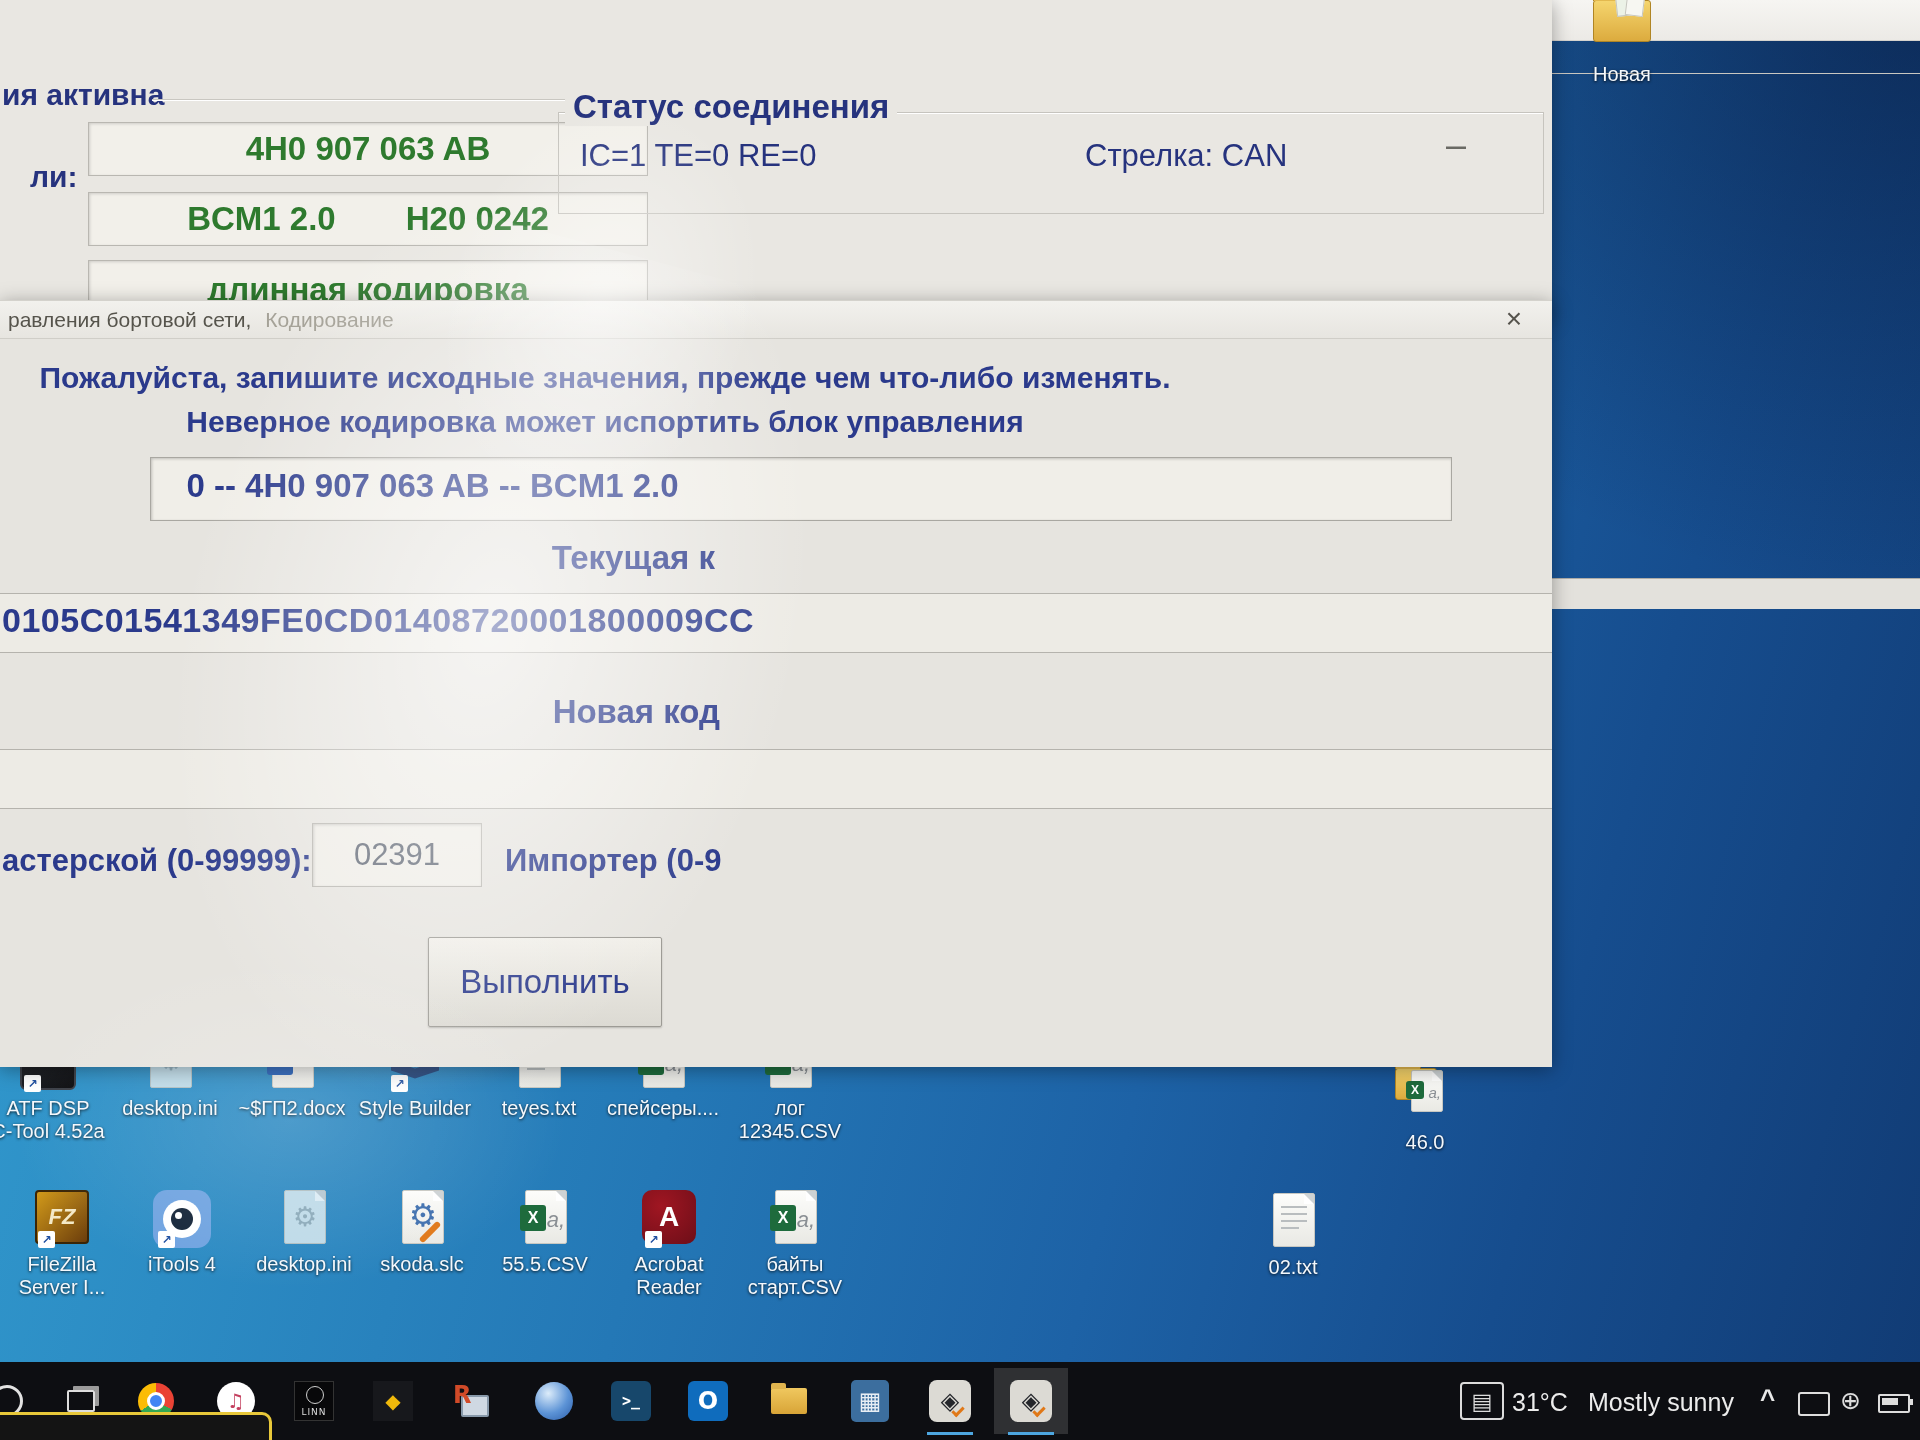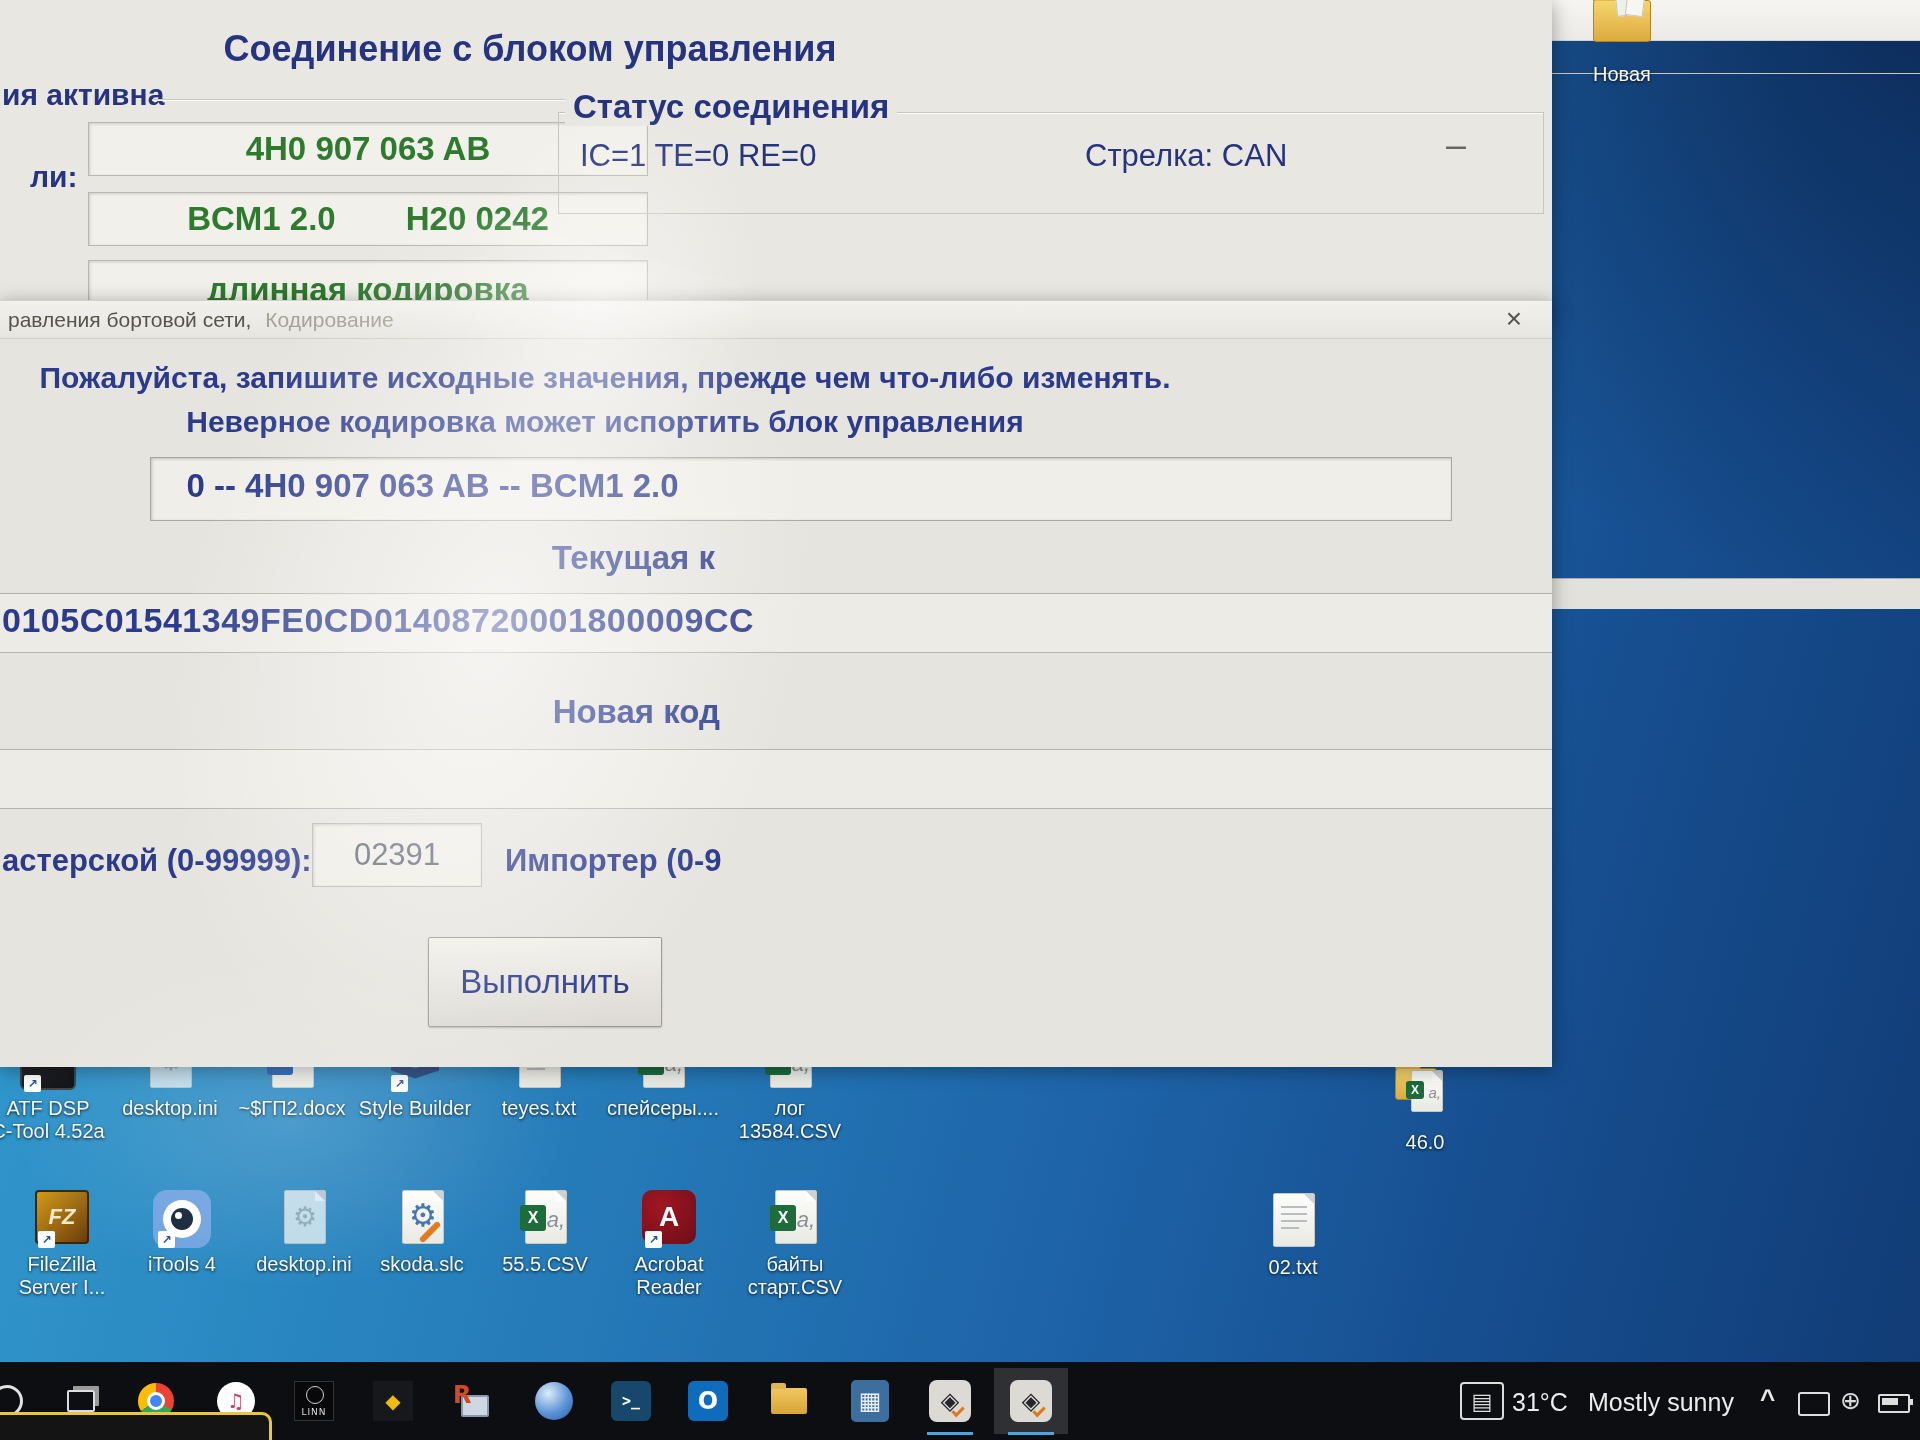--- a/index.html
+++ b/index.html
@@ -217,21 +217,20 @@
     background:radial-gradient(ellipse,rgba(255,255,255,.45),rgba(255,255,255,0) 68%);}
   #g3{left:10px;top:950px;width:560px;height:340px;
     background:radial-gradient(ellipse,rgba(255,255,255,.16),rgba(255,255,255,0) 70%);}
 </style>
 </head>
 <body>
 
 <div id="desktop" class="abs"></div>
 
 <div id="conn" class="win">
-  <div class="abs title navy">Соединение с блоком управления</div>
   <div class="abs sysfrag navy">ия активна</div>
   <div class="abs legendline"></div>
   <div class="abs mlfrag navy">ли:</div>
   <div class="fieldbox f1 green">
     <span>4H0 907 063 AB</span>
   </div>
   <div class="fieldbox f2 green">
     <span>BCM1 2.0</span>
     <span>H20 0242</span>
   </div>
@@ -590,21 +589,21 @@
       <div class="dlabel">спейсеры....</div>
     </div>
     <div class="dicon" style="left: 790px; top: 1034px;">
       <div class="art">
         <div class="pg">
           <span class="sq xl">X</span>
           <span class="ag">a,</span>
         </div>
       </div>
       <div class="dlabel">лог
-13584.CSV</div>
+12345.CSV</div>
     </div>
     <div class="dicon" style="left: 62px; top: 1190px;">
       <div class="art">
         <div class="fz">FZ</div>
         <span class="sc">↗</span>
       </div>
       <div class="dlabel">FileZilla
 Server I...</div>
     </div>
     <div class="dicon" style="left: 182px; top: 1190px;">

